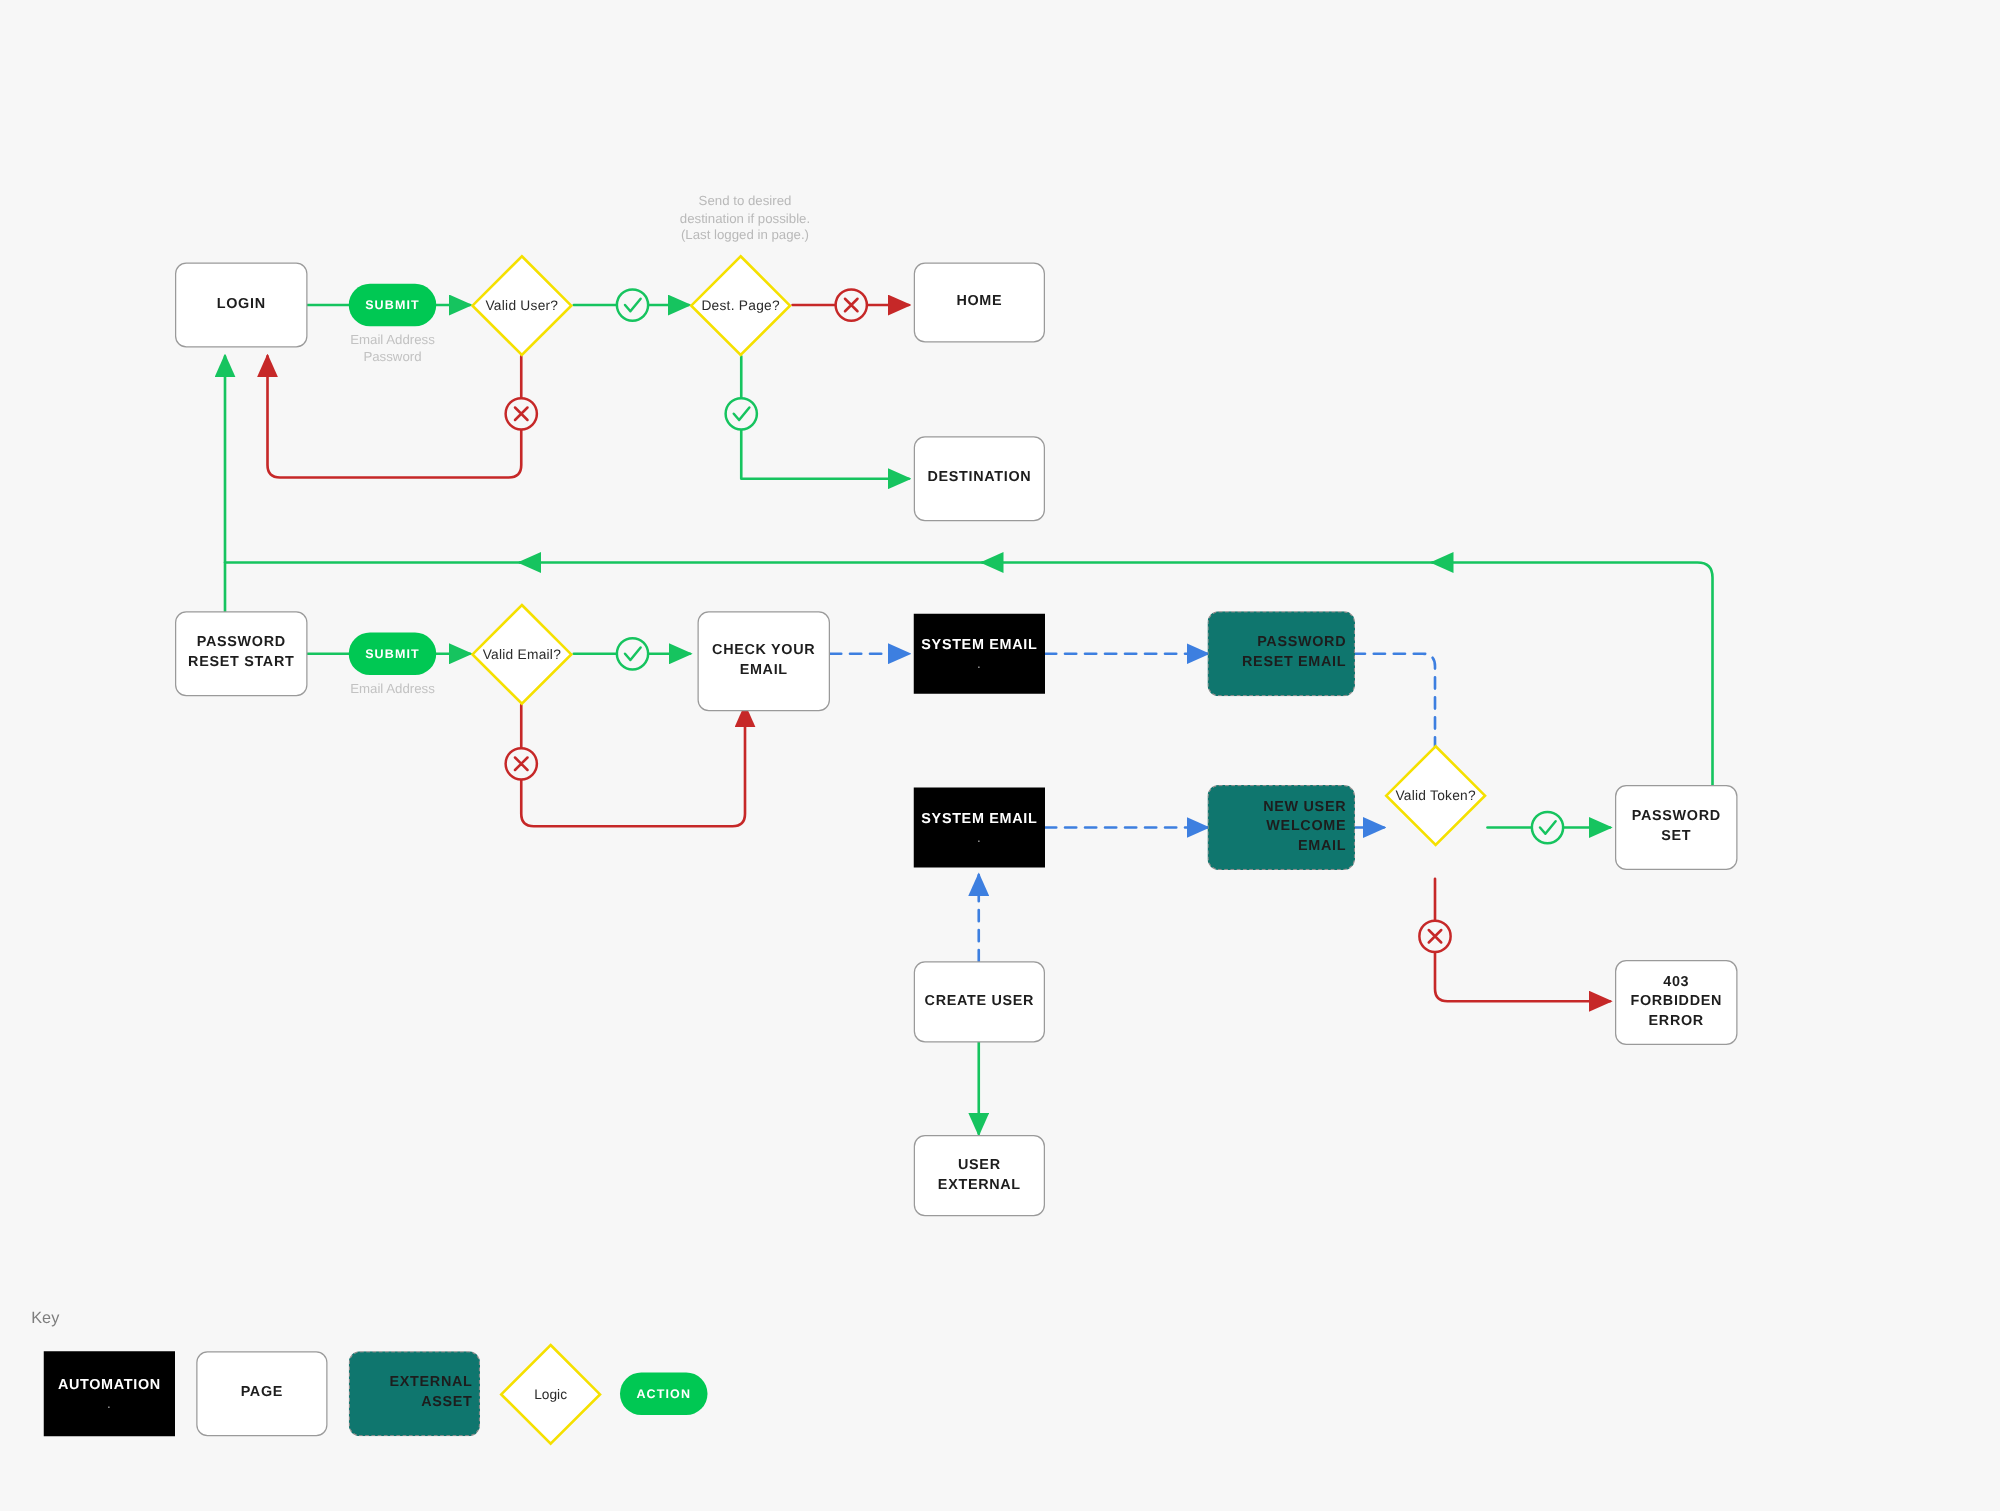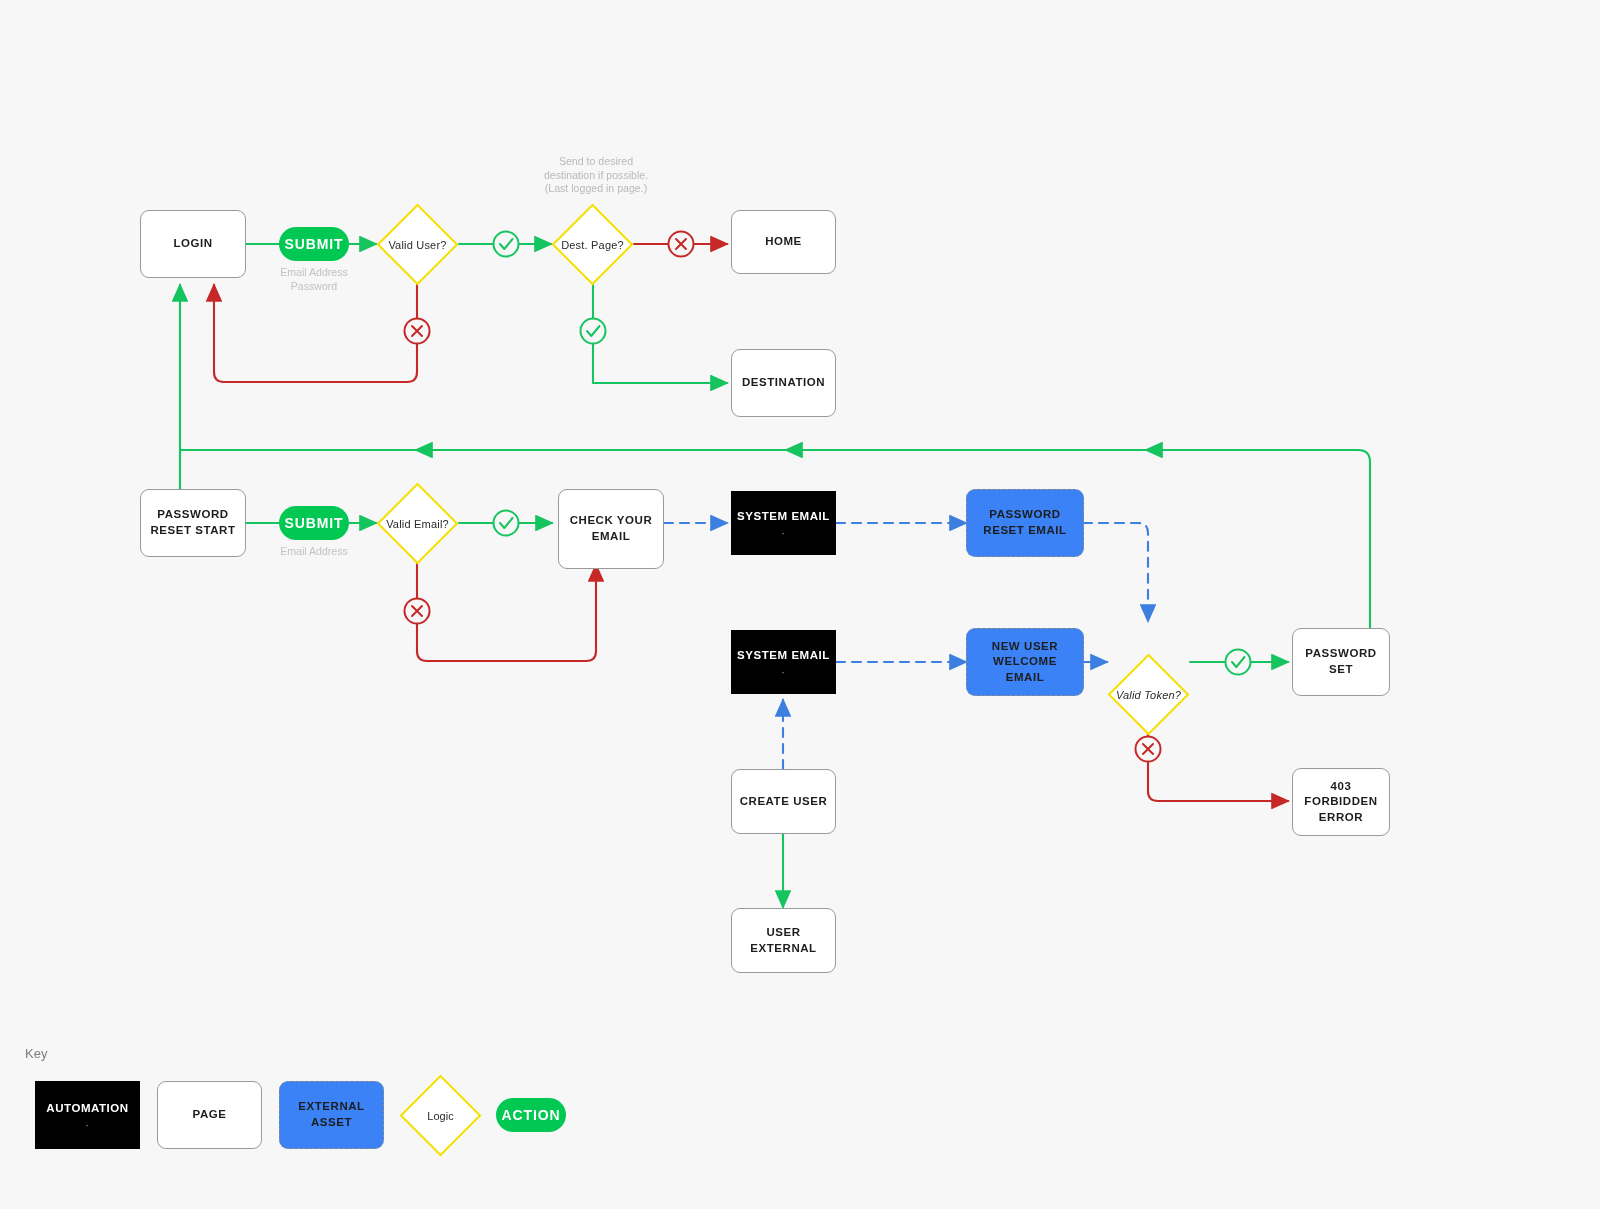--- a/index.html
+++ b/index.html
@@ -42,34 +42,35 @@
     font-size: 11.5px;
     font-weight: bold;
     letter-spacing: 0.55px;
     line-height: 1.35;
     flex-direction: column;
   }
   .auto-box .dot {
     font-size: 9px; color: #8a8a8a; line-height: 0.4; margin-top: 9px;
   }
   .ext-box {
-    background: #3b82f6;
+    background: #0f766e;
     border: 1.6px dashed #8d8d8d;
     border-radius: 9px;
     color: #1d1d1d;
     font-size: 11.5px;
     font-weight: bold;
     letter-spacing: 0.55px;
     line-height: 1.35;
+    text-align: right;
   }
   .action-pill {
     background: #00c853;
     border-radius: 999px;
     color: #ffffff;
-    font-size: 14px;
+    font-size: 10px;
     font-weight: bold;
     letter-spacing: 0.9px;
   }
   .diamond-wrap {
     position: absolute;
   }
   .diamond-wrap .dia-svg { position:absolute; left:0; top:0; }
   .diamond-wrap .dia-label {
     position: absolute; left: 0; top: 0;
     width: 100%; height: 100%;
@@ -266,21 +267,21 @@
 
   <div class="node auto-box" style="left:731px; top:630px; width:105px; height:64px;">
     <span>SYSTEM EMAIL</span>
     <span class="dot">·</span>
   </div>
 
   <div class="node ext-box" style="left:966px; top:628px; width:118px; height:68px; padding:0 6px;">
     <span>NEW USER WELCOME EMAIL</span>
   </div>
 
-  <div class="diamond-wrap" style="left:1107px; top:653px; width:83px; height:83px;font-style:italic;">
+  <div class="diamond-wrap" style="left:1107px; top:595px; width:83px; height:83px;">
     <svg class="dia-svg" width="83" height="83" viewBox="0 0 83 83">
       <polygon points="41.5,2 81,41.5 41.5,81 2,41.5" fill="#ffffff" stroke="#f5e000" stroke-width="2.1"></polygon>
     </svg>
     <div class="dia-label">Valid Token?</div>
   </div>
 
   <div class="node page-box" style="left:1292px; top:628px; width:98px; height:68px;">
     <span>PASSWORD SET</span>
   </div>
 

